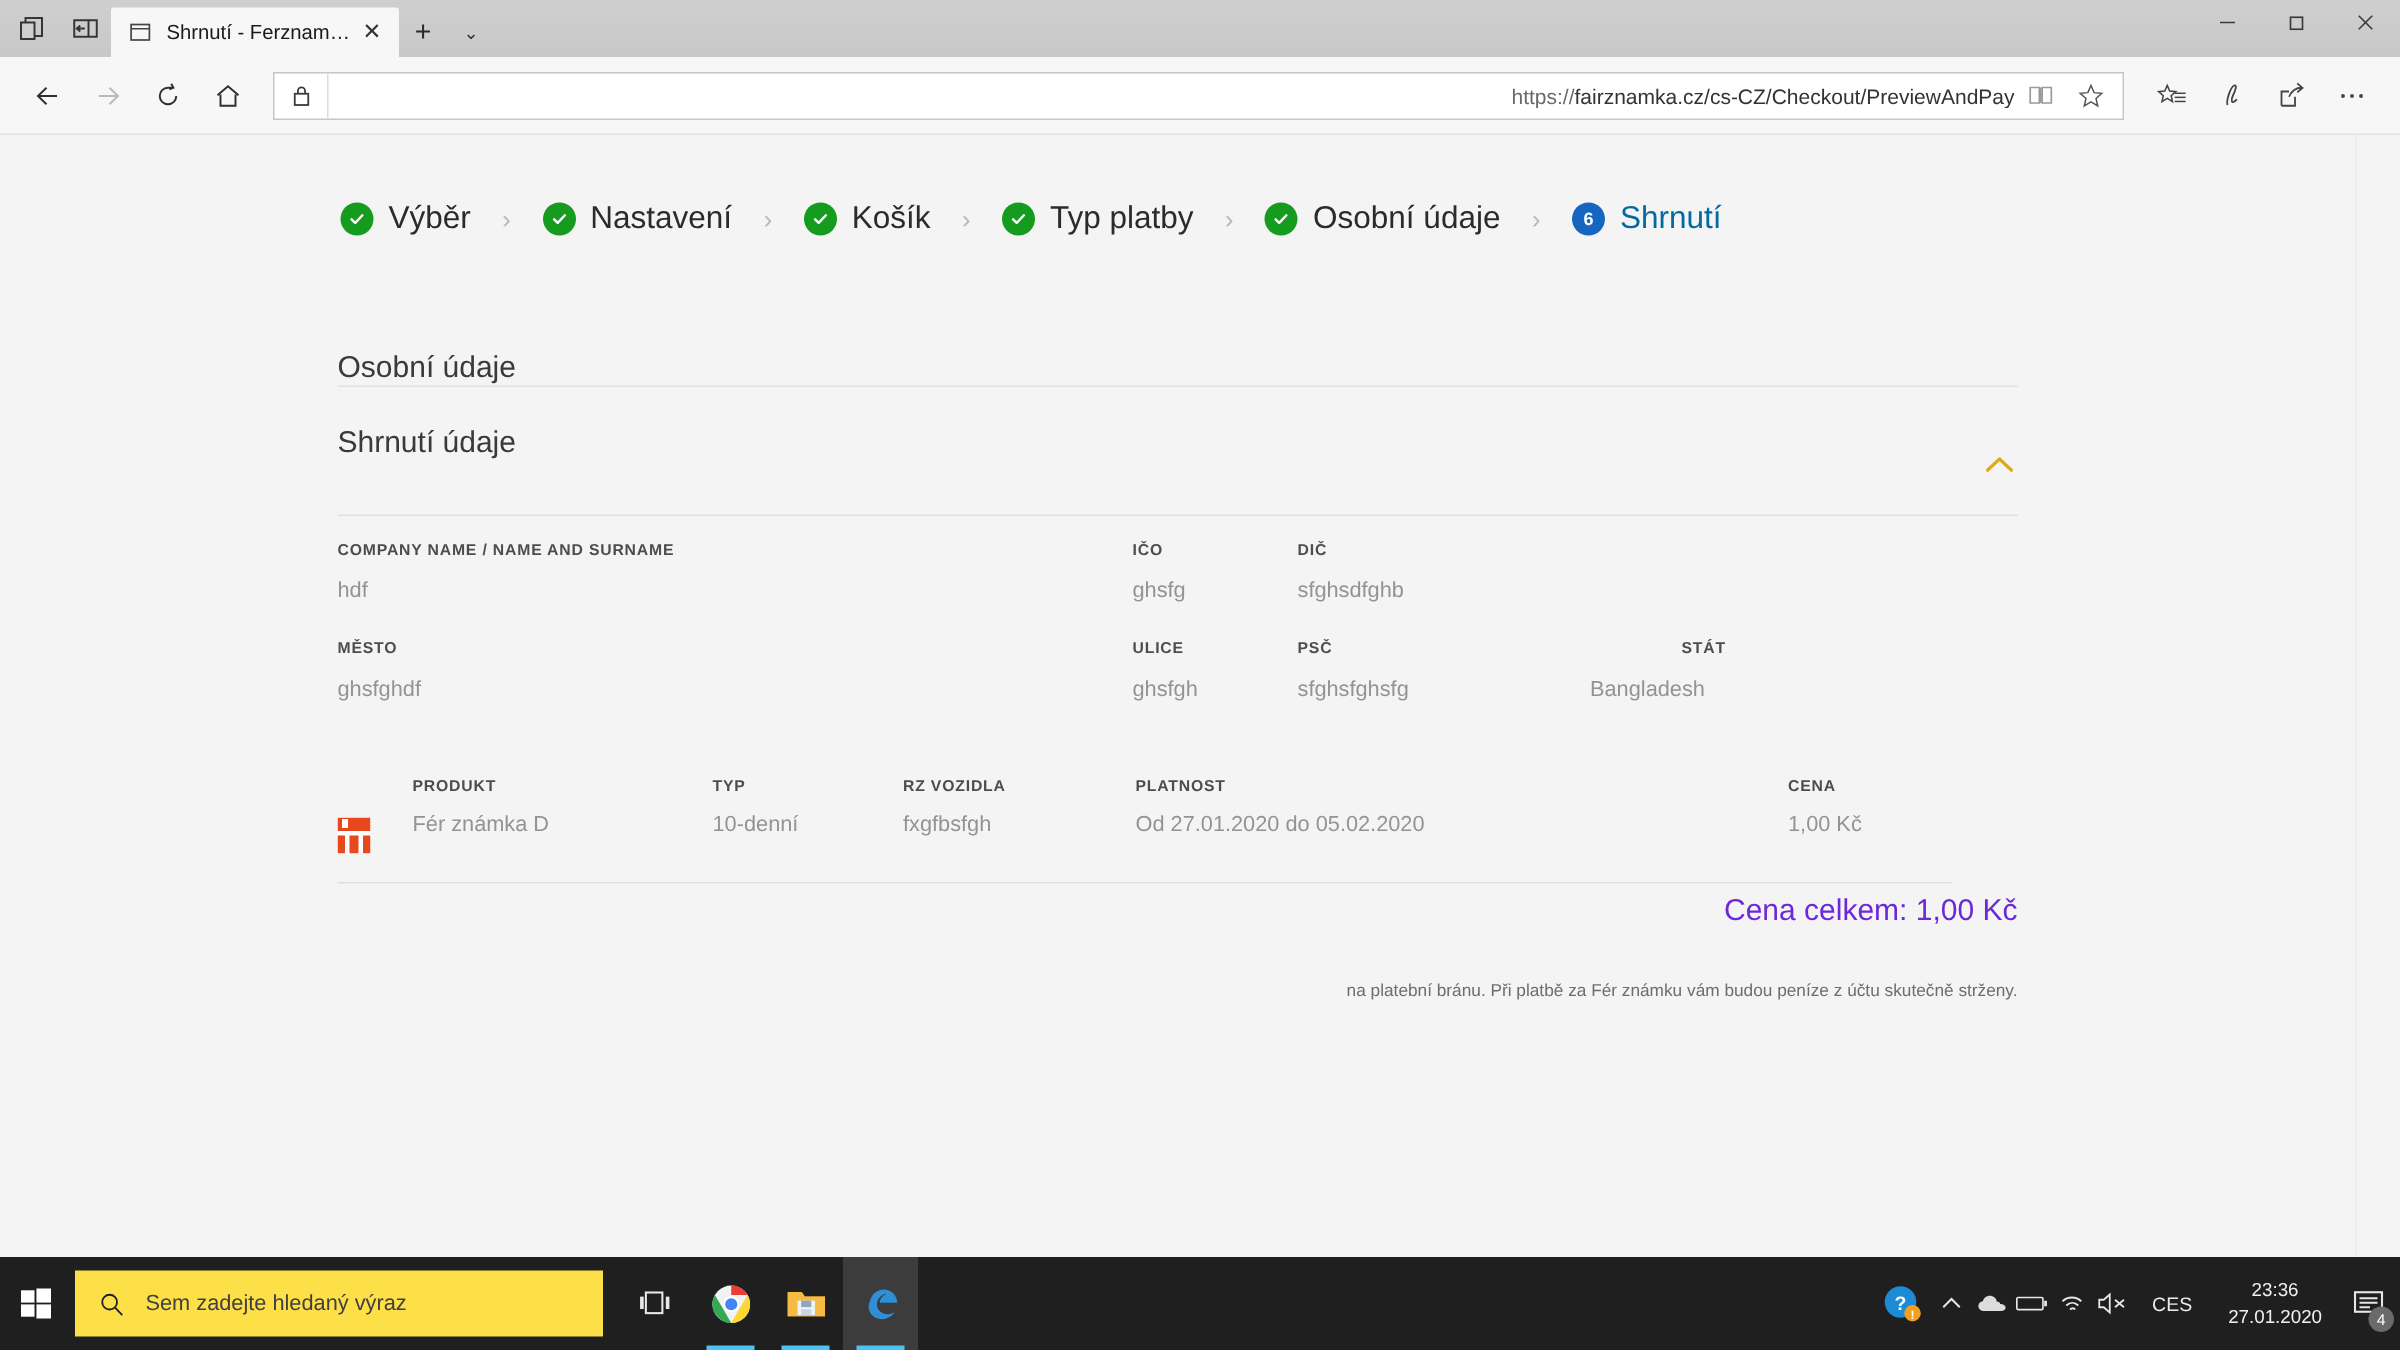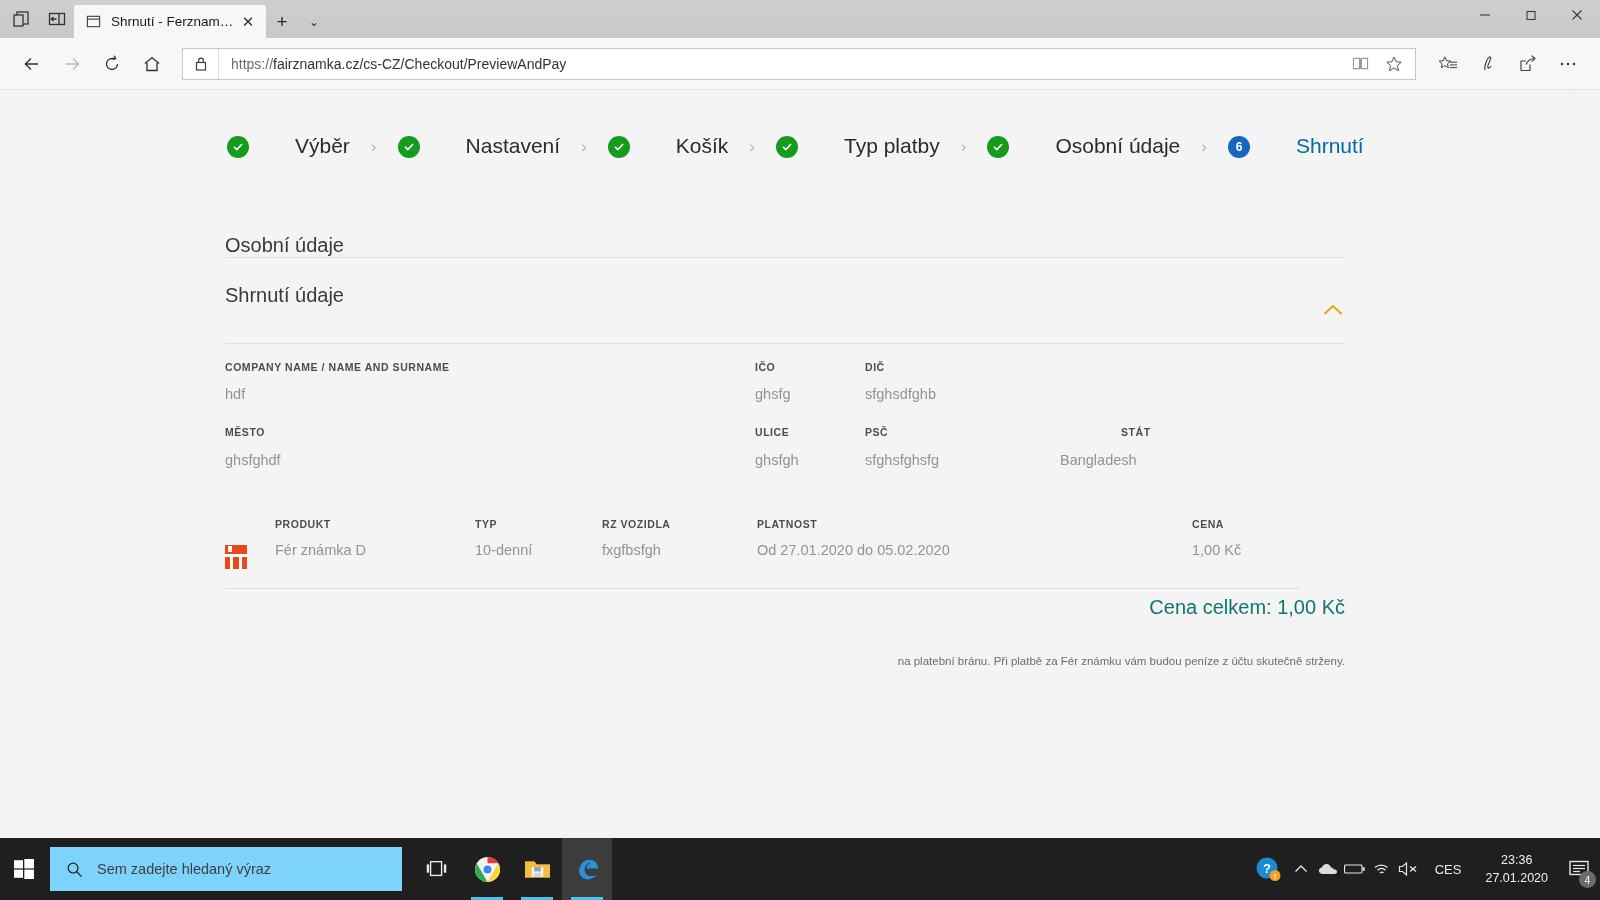--- a/index.html
+++ b/index.html
@@ -88,21 +88,21 @@
     padding: 0 4px 0 0;
   }
   .lock-wrap {
     width: 36px; height: 30px;
     display: flex; align-items: center; justify-content: center;
     color: #3c3c3c;
     border-right: 1px solid #dcdcdc;
   }
   .url {
     flex: 1 1 auto; font-size: 14px; color: #333; padding-left: 12px;
-    white-space: nowrap; overflow: hidden;
+    white-space: nowrap; overflow: hidden; text-align: right;
   }
   .url .scheme { color: #6a6a6a; }
   .ab-icon {
     width: 34px; height: 30px; flex:0 0 34px;
     display:flex; align-items:center; justify-content:center; color:#4a4a4a;
   }
   .nav-right { display: flex; align-items: center; margin-left: 6px; }
 
   
   .viewport {
@@ -117,21 +117,21 @@
     background: #f4f4f4;
   }
   .content {
     width: 1120px;
     margin: 0 auto;
     padding-top: 44px;
   }
 
   
   .steps { display: flex; align-items: center; margin-left: 2px; }
-  .step { display: flex; align-items: flex-end; gap: 36px; }
+  .step { display: flex; align-items: center; }
   .step-badge {
     width: 22px; height: 22px; border-radius: 50%;
     display: flex; align-items: center; justify-content: center;
     font-size: 11px; color: #fff; flex: 0 0 22px;
   }
   .step-badge.done { background: #159c1f; }
   .step-badge.current { background: #1566c0; font-weight: bold; font-size: 12px; }
   .step-badge svg { display:block; }
   .step-label {
     margin-left: 10px; font-size: 21px; color: #2b2b2b; white-space: nowrap;
@@ -172,21 +172,21 @@
     width: 22px; height: 24px;
     background:
       linear-gradient(#ffffff,#ffffff);
     position: relative; overflow: hidden;
   }
   .prod-thumb .bar {
     position:absolute; background:#e8491c;
   }
 
   .total {
-    text-align: right; font-size: 20px; color: #0f766e; font-weight: 400;
+    text-align: right; font-size: 20px; color: #6d28d9; font-weight: 400;
   }
   .note {
     text-align: right; font-size: 11.5px; color: #6d6d6d; line-height: 1.45;
   }
 
   .scrollbar-v {
     position: absolute; right: 0; top: 0; width: 30px; height: 748px;
     background: #f4f4f4; border-left: 1px solid #ececec;
   }
 
@@ -196,21 +196,21 @@
     width: 1600px; height: 62px;
     background: #1f1f1f;
     display: flex; align-items: center;
   }
   .start-btn {
     width: 48px; height: 62px;
     display:flex; align-items:center; justify-content:center;
   }
   .search-box {
     width: 352px; height: 44px; margin-left: 2px;
-    background: #7dd3fc;
+    background: #fde047;
     display: flex; align-items: center;
     padding-left: 16px;
   }
   .search-box .mag { color:#202020; margin-right: 14px; display:flex; }
   .search-box .ph { font-size: 14.5px; color: #404040; }
   .tb-apps { display: flex; align-items: center; margin-left: 10px; height: 62px; }
   .tb-app {
     width: 50px; height: 62px; position: relative;
     display:flex; align-items:center; justify-content:center;
   }

